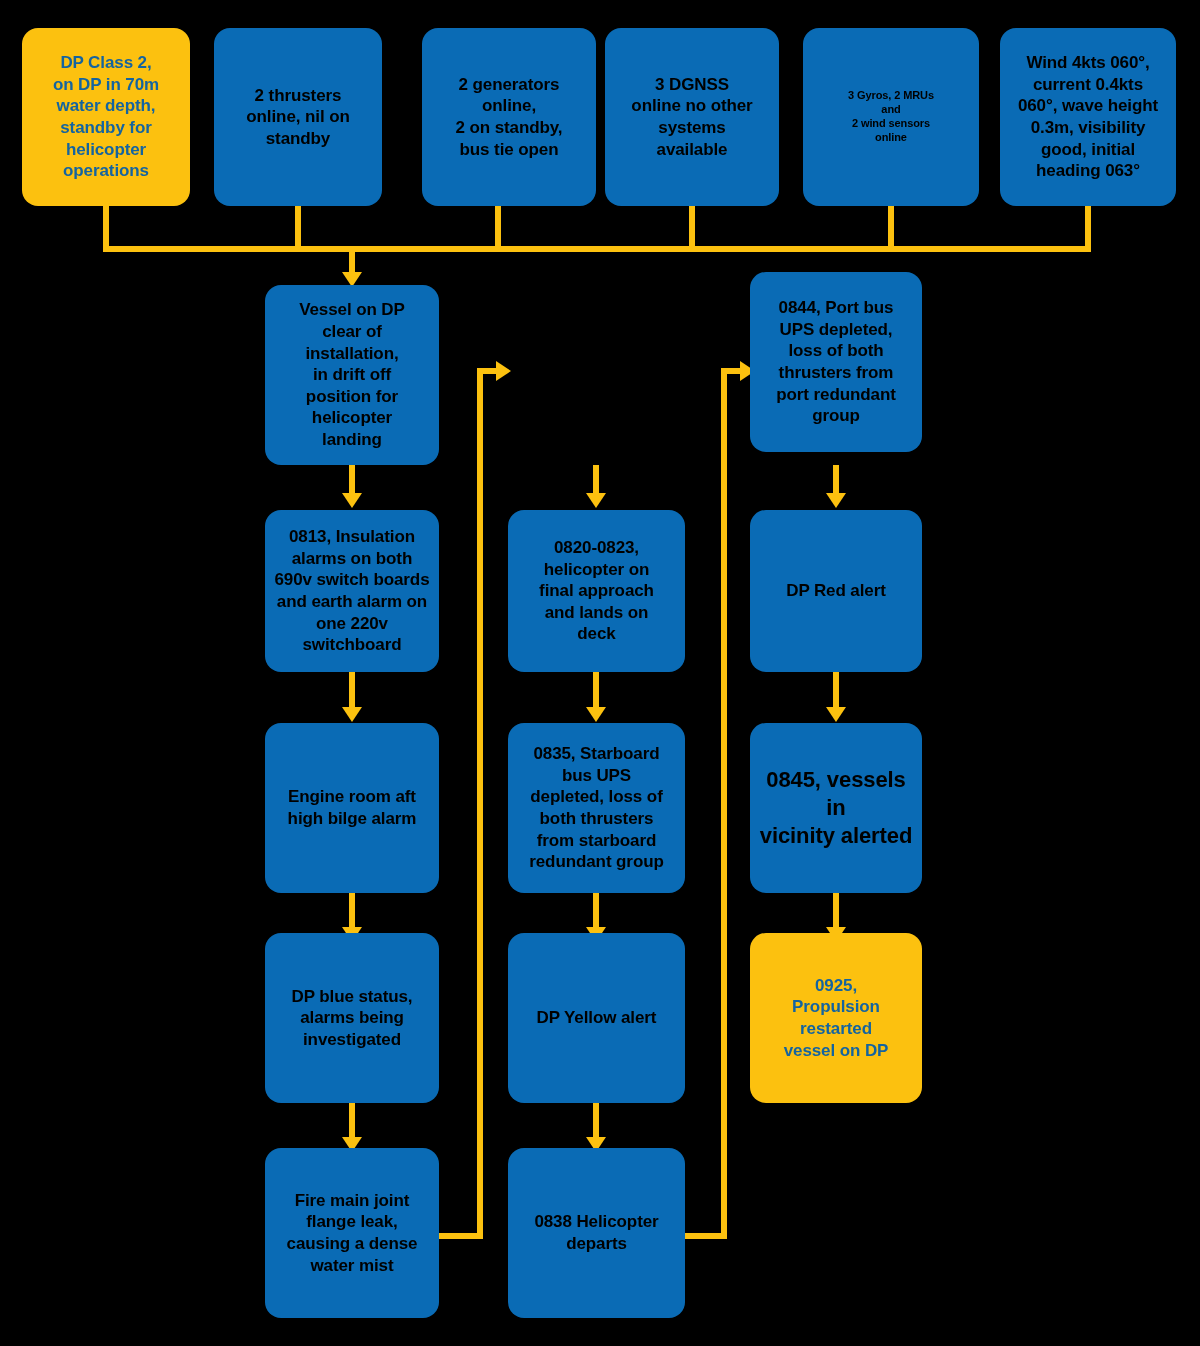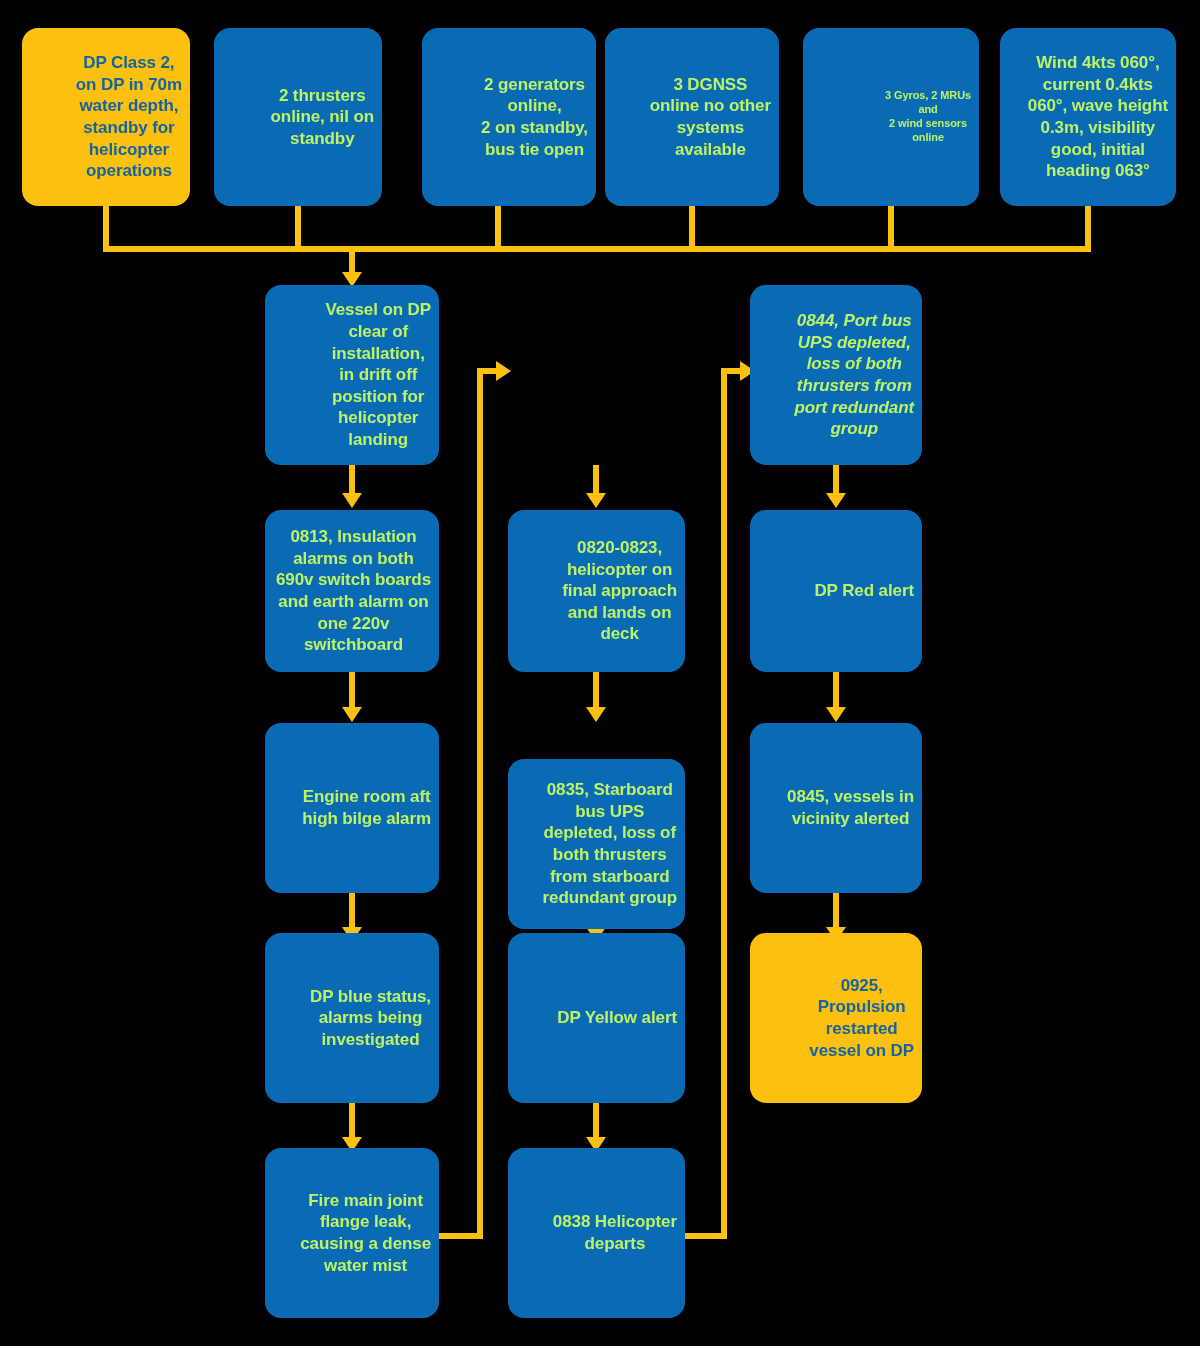--- a/index.html
+++ b/index.html
@@ -15,31 +15,31 @@
     background: #000000;
     font-family: "Liberation Sans", "DejaVu Sans", sans-serif;
     overflow: hidden;
   }
   .node {
     position: absolute;
     box-sizing: border-box;
     border-radius: 16px;
     display: flex;
     align-items: center;
-    justify-content: flex-end;
+    justify-content: center;
     text-align: center;
     padding: 6px 8px;
     line-height: 1.27;
     font-weight: bold;
     letter-spacing: -0.1px;
     z-index: 3;
   }
   .node-blue {
     background: #0A6BB5;
-    color: #bef264;
+    color: #000000;
   }
   .node-yellow {
     background: #FCC10F;
     color: #1464A0;
   }
   .node .txt {
     display: block;
     white-space: pre-line;
   }
   
@@ -193,21 +193,21 @@
     <span class="txt">0820-0823,
 helicopter on
 final approach
 and lands on
 deck</span>
   </div>
 
   <div class="conn vline" style="left:593px; top:672px; height:40px;"></div>
   <div class="arrow-down" style="left:586px; top:707px;"></div>
 
-  <div class="node node-blue" style="left:508px; top:723px; width:177px; height:170px; font-size:17px;margin-top:36px;">
+  <div class="node node-blue" style="left:508px; top:723px; width:177px; height:170px; font-size:17px;">
     <span class="txt">0835, Starboard
 bus UPS
 depleted, loss of
 both thrusters
 from starboard
 redundant group</span>
   </div>
 
   <div class="conn vline" style="left:593px; top:893px; height:38px;"></div>
   <div class="arrow-down" style="left:586px; top:927px;"></div>
@@ -222,40 +222,40 @@
   <div class="node node-blue" style="left:508px; top:1148px; width:177px; height:170px; font-size:17px;">
     <span class="txt">0838 Helicopter
 departs</span>
   </div>
 
   <div class="conn hline" style="left:685px; top:1233px; width:42px;"></div>
   <div class="conn vline" style="left:721px; top:368px; height:871px;"></div>
   <div class="conn hline" style="left:721px; top:368px; width:26px;"></div>
   <div class="arrow-right" style="left:740px; top:361px;"></div>
 
-  <div class="node node-blue" style="left:750px; top:285px; width:172px; height:180px; font-size:17px;font-style:italic;">
+  <div class="node node-blue" style="left:750px; top:272px; width:172px; height:180px; font-size:17px;">
     <span class="txt">0844, Port bus
 UPS depleted,
 loss of both
 thrusters from
 port redundant
 group</span>
   </div>
 
   <div class="conn vline" style="left:833px; top:465px; height:32px;"></div>
   <div class="arrow-down" style="left:826px; top:493px;"></div>
 
   <div class="node node-blue" style="left:750px; top:510px; width:172px; height:162px; font-size:17px;">
     <span class="txt">DP Red alert</span>
   </div>
 
   <div class="conn vline" style="left:833px; top:672px; height:40px;"></div>
   <div class="arrow-down" style="left:826px; top:707px;"></div>
 
-  <div class="node node-blue" style="left:750px; top:723px; width:172px; height:170px; font-size:17px;">
+  <div class="node node-blue" style="left:750px; top:723px; width:172px; height:170px; font-size:22px;">
     <span class="txt">0845, vessels in
 vicinity alerted</span>
   </div>
 
   <div class="conn vline" style="left:833px; top:893px; height:38px;"></div>
   <div class="arrow-down" style="left:826px; top:927px;"></div>
 
   <div class="node node-yellow" style="left:750px; top:933px; width:172px; height:170px; font-size:17px;">
     <span class="txt">0925,
 Propulsion

